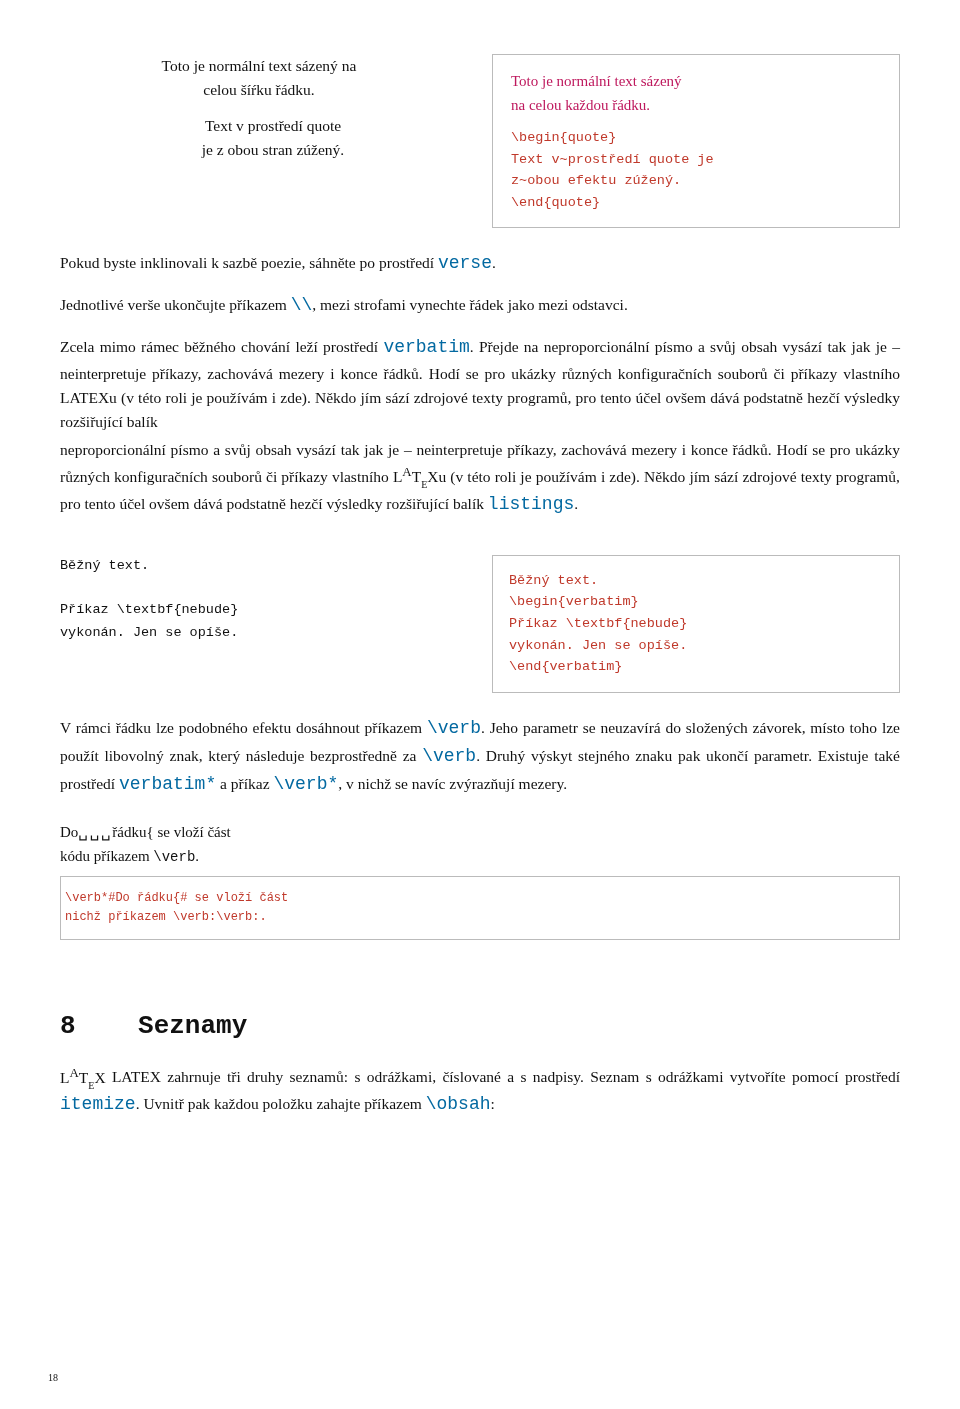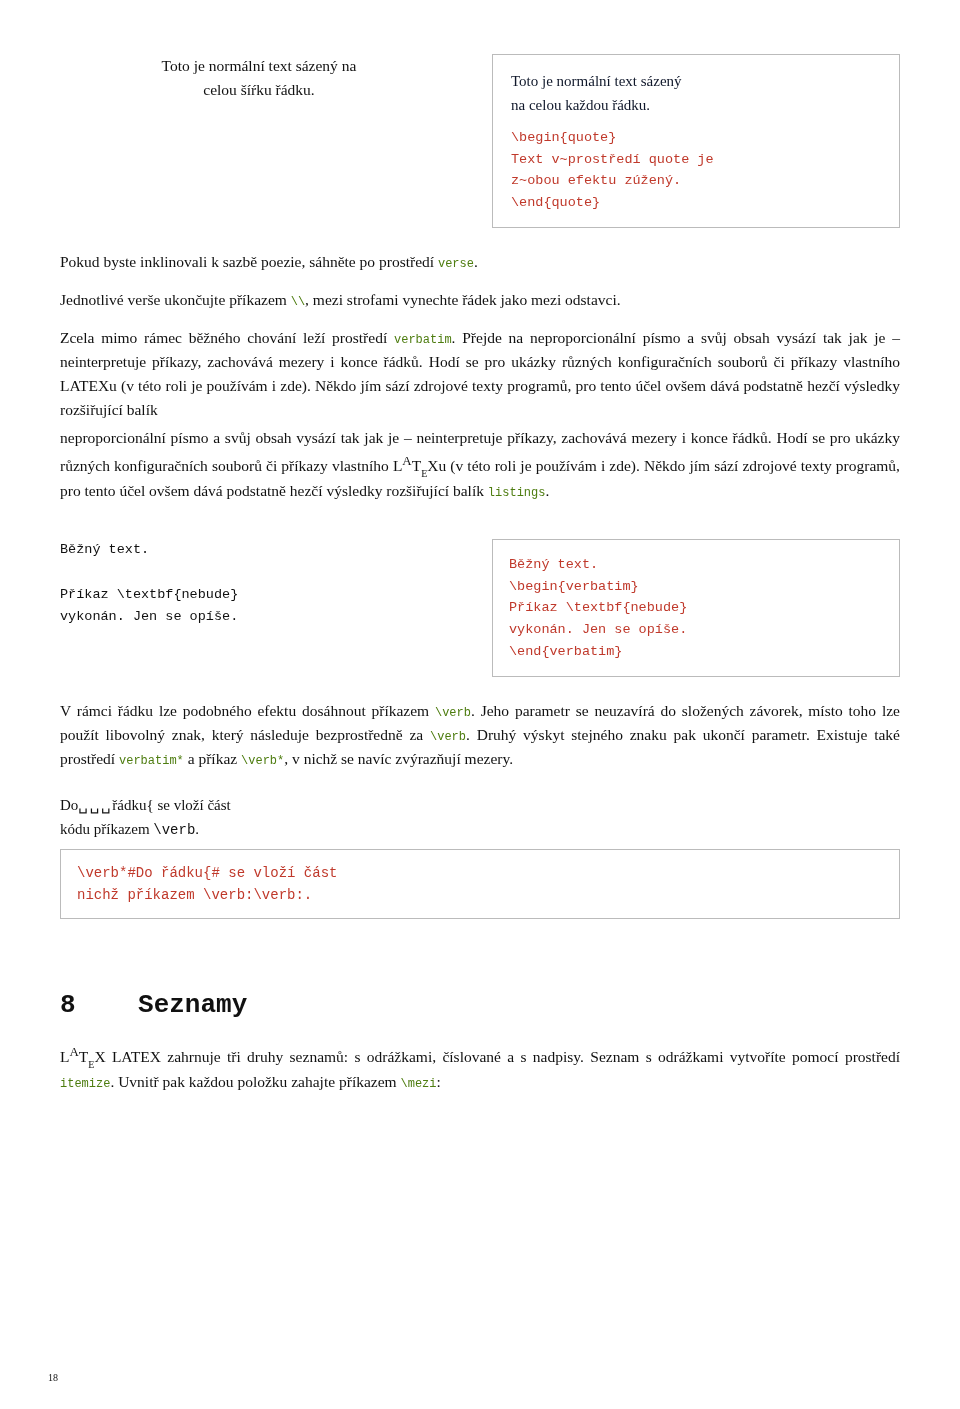--- a/index.html
+++ b/index.html
@@ -15,22 +15,22 @@
       margin: 0 auto;
     }
 
     .mono {
       font-family: "Courier New", Courier, monospace;
       font-size: 14px;
     }
 
     .red-mono {
       font-family: "Courier New", Courier, monospace;
-      font-size: 12px;
-      color: #4d7c0f;
+      font-size: 18px;
+      color: #0369a1;
     }
 
     .two-col {
       display: grid;
       grid-template-columns: 1fr 1fr;
       gap: 24px;
       margin: 18px 0 22px 0;
     }
 
     .col-left {
@@ -114,40 +114,44 @@
       align-items: start;
     }
 
     .bottom-left-col {
       font-size: 15px;
       line-height: 1.6;
     }
 
     .bottom-right-col {
       border: 1.5px solid #bbb;
-      padding: 12px 16px;
-      font-family: "Courier New", Courier, monospace;
-      font-size: 14px;
+      padding: 12px 4px;
+      font-family: "Courier New", Courier, monospace;
+      font-size: 12px;
       color: #c0392b;
       line-height: 1.6;
     }
 
   </style>
 </head>
 <body>
 
 <div class="two-col">
   <div class="col-left quote-left-col">
     <p style="margin-bottom:12px;">
       <span>Toto je normální text sázený na</span><br>
       <span>celou šíŕku řádku.</span>
     </p>
+    <p style="padding-left:28px;">
+      <span>Text v prostředí quote</span><br>
+      <span>je z obou stran zúžený.</span>
+    </p>
   </div>
   <div class="block-quote-box">
-    <div style="color:#0f172a; font-family:Georgia,serif; font-size:15px; margin-bottom:10px;">
+    <div style="color:#be185d; font-family:Georgia,serif; font-size:15px; margin-bottom:10px;">
       <span>Toto je normální text sázený</span><br>
       <span>na celou každou řádku.</span>
     </div>
     <div>
       <span>\begin{quote}</span><br>
       <span>Text v~prostředí quote je</span><br>
       <span>z~obou efektu zúžený.</span><br>
       <span>\end{quote}</span>
     </div>
   </div>
@@ -201,16 +205,16 @@
   </div>
 </div>
 
 <div class="section-heading">
   <span class="section-number">8</span>
   &nbsp;&nbsp;
   <span>Seznamy</span>
 </div>
 
 <p class="section-para">
-  <span>L<sup>A</sup>T<sub style="font-size:10px;position:relative;top:2px;">E</sub>X </span><span>LATEX zahrnuje tři druhy seznamů: s odrážkami, číslované a s nadpisy. Seznam s odrážkami vytvoříte pomocí prostředí </span><span class="red-mono">itemize</span><span>. Uvnitř pak každou položku zahajte příkazem </span><span class="red-mono">\mezi</span><span>:</span>
+  <span>L<sup>A</sup>T<sub style="font-size:10px;position:relative;top:2px;">E</sub>X </span><span>LATEX zahrnuje tři druhy seznamů: s odrážkami, číslované a s nadpisy. Seznam s odrážkami vytvoříte pomocí prostředí </span><span class="red-mono">itemize</span><span>. Uvnitř pak každou položku zahajte příkazem </span><span class="red-mono">\obsah</span><span>:</span>
 </p>
 
 <div class="page-number">18</div>
 
 </body></html>

